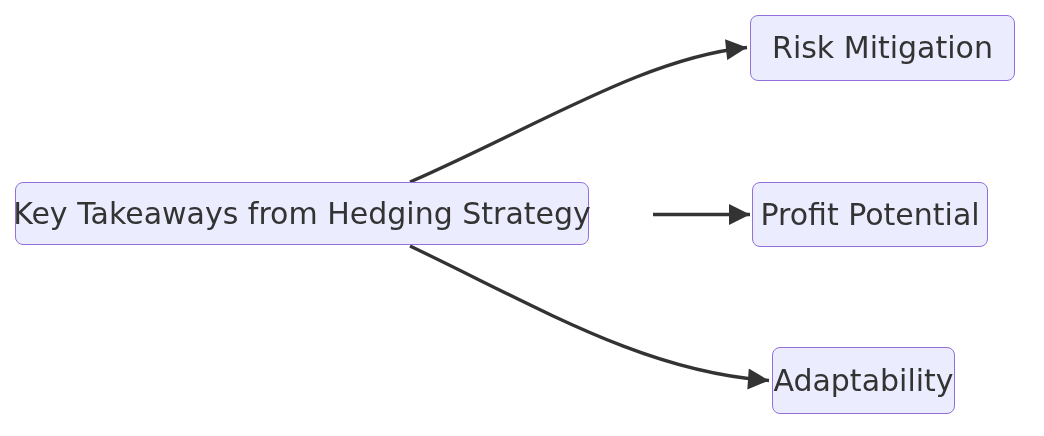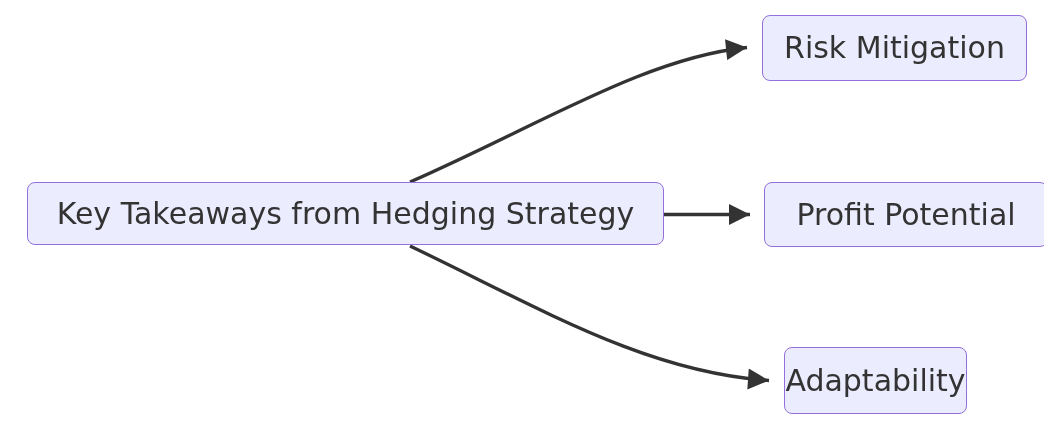--- a/index.html
+++ b/index.html
@@ -34,25 +34,24 @@
     justify-content: center;
     box-sizing: border-box;
     background: var(--node-fill, #ECECFF);
     border: 1.7px solid var(--node-border, #9370DB);
     border-radius: 8px;
     color: var(--text-color, #333333);
     font-size: 30px;
     line-height: 1;
     white-space: nowrap;
     text-align: left;
-    margin-left: 12px;
   }
-  .node-root   { left: 15px;  top: 182px; width: 637px; height: 63px; }
+  .node-root   { left: 15px;  top: 182px; width: 574px; height: 63px; }
   .node-risk   { left: 750px; top: 15px;  width: 265px; height: 66px; }
-  .node-profit { left: 752px; top: 182px; width: 284px; height: 65px; }
+  .node-profit { left: 752px; top: 182px; width: 236px; height: 65px; }
   .node-adapt  { left: 772px; top: 347px; width: 183px; height: 67px; }
 </style>
 </head>
 <body>
 
 <div class="canvas" style="--bg: #FFFFFF; --node-fill: #ECECFF; --node-border: #9370DB; --edge-color: #333333; --text-color: #333333;">
 
   <svg class="edges" width="1044" height="436" viewBox="0 0 1044 436" aria-hidden="true">
     <defs>
       <marker id="arrowhead" viewBox="0 0 10 10" refX="10" refY="5" markerWidth="25" markerHeight="21" markerUnits="userSpaceOnUse" orient="auto">

